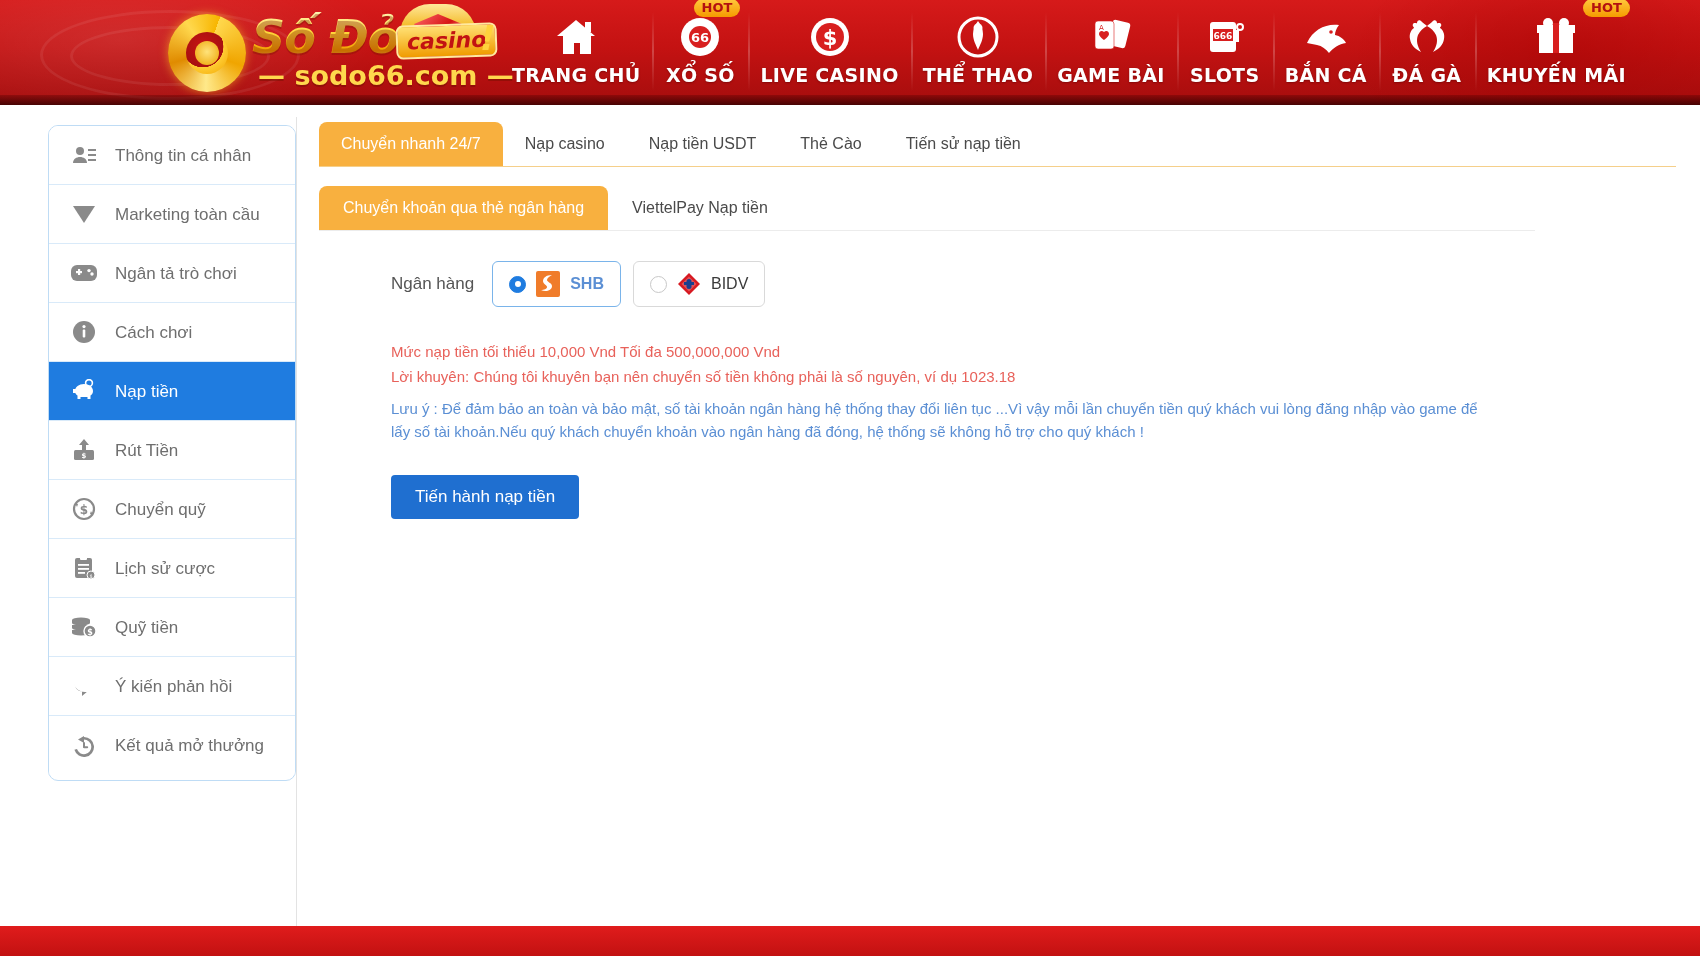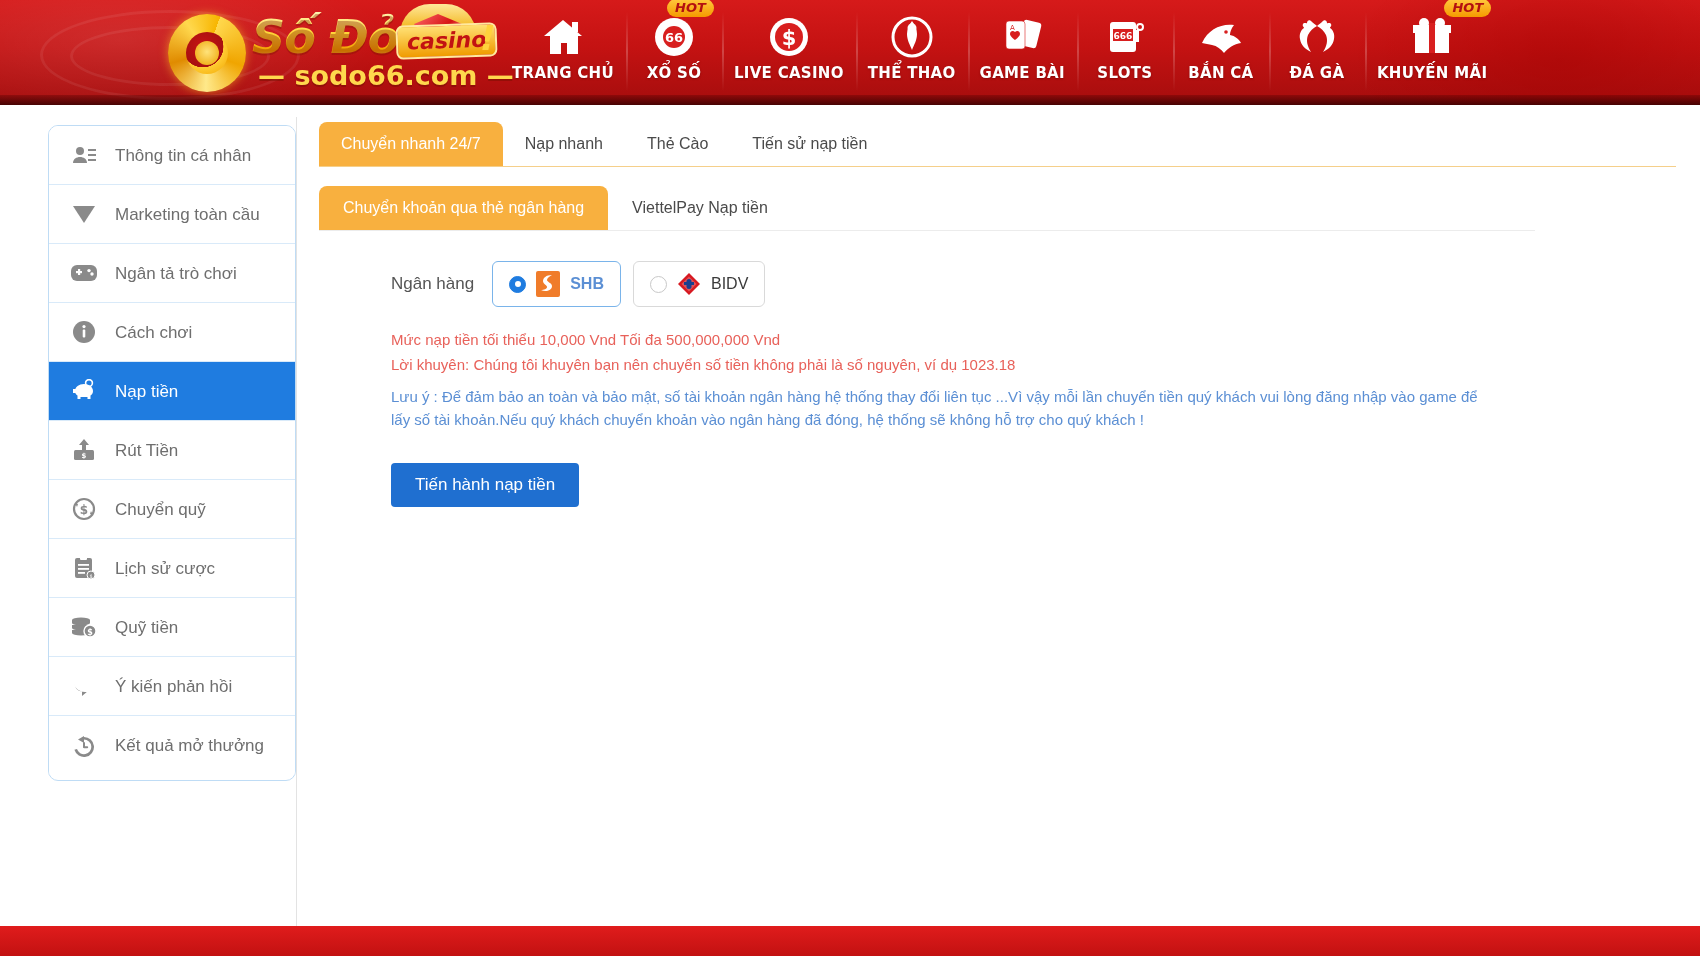--- a/index.html
+++ b/index.html
@@ -109,33 +109,32 @@
     cursor:pointer;
   }
   .nav-item + .nav-item::before{
     content:""; position:absolute; left:0; top:12px; bottom:14px; width:2px;
     background: linear-gradient(180deg, rgba(255,255,255,0), rgba(255,255,255,0.22), rgba(255,255,255,0));
   }
   .nav-icon { height:46px; display:flex; align-items:center; justify-content:center; }
   .nav-icon svg { display:block; }
   .nav-label {
     margin-top:4px;
-    color:#ffffff; font-weight:bold; font-size:15px; letter-spacing:0.3px;
+    color:#ffffff; font-weight:bold; font-size:19px; letter-spacing:0.3px;
     white-space:nowrap;
     font-family:"DejaVu Sans", sans-serif;
     text-shadow:0 1px 2px rgba(90,0,0,0.5);
   }
   .hot-badge{
     position:absolute; top:-1px; right:8px;
     background: linear-gradient(180deg,#ffc83d,#f59a00);
     color:#b31010; font-weight:bold; font-size:13px;
     padding:1px 8px 2px; border-radius:9px;
     font-family:"DejaVu Sans", sans-serif;
     z-index:3;
-    font-style:italic;
   }
   .nav-item.wide { min-width:120px; }
 
   
   .page {
     position:relative;
     width:1700px; height:851px;
     background:#ffffff;
     padding: 12px 24px 0 24px;
   }
@@ -217,21 +216,21 @@
     flex:0 0 17px;
   }
   .bank-opt.selected .radio { border-color:#1f7ce0; background:#1f7ce0; }
   .bank-opt.selected .radio::after { content:""; width:6px; height:6px; border-radius:50%; background:#fff; }
   .bank-name { font-size:16px; }
   .bank-name.shb { color:#5b8fd4; font-weight:bold; }
   .bank-name.bidv { color:#3a3a3a; }
   .shb-logo { width:24px; height:26px; flex:0 0 24px; }
   .bidv-logo { width:24px; height:24px; flex:0 0 24px; }
 
-  .notes { margin-top:20px; padding-left:72px; max-width:1180px; }
+  .notes { margin-top:32px; padding-left:72px; max-width:1180px; }
   .note-red { color:#e8615a; font-size:15px; line-height:25px; }
   .note-blue { color:#5b8fd4; font-size:15px; line-height:23px; margin-top:8px; }
 
   .cta {
     margin-top:32px; margin-left:72px;
     background:#1f6fd0; color:#fff;
     border:none; border-radius:4px;
     height:44px; padding:0 24px;
     font-size:17px; cursor:pointer;
     font-family:"Liberation Sans", sans-serif;
@@ -509,21 +508,22 @@
         </span>
         <span class="side-label">Kết quả mở thưởng</span>
       </div>
 
     </aside>
 
     <section class="content">
 
       <div class="tabs-row">
         <div class="tab active">Chuyển nhanh 24/7</div>
-        <div class="tab">Nạp nhanh</div>
+        <div class="tab">Nạp casino</div>
+        <div class="tab">Nạp tiền USDT</div>
         <div class="tab">Thẻ Cào</div>
         <div class="tab">Tiến sử nạp tiền</div>
       </div>
 
       <div class="subtabs-row">
         <div class="subtab active">Chuyển khoản qua thẻ ngân hàng</div>
         <div class="subtab">ViettelPay Nạp tiền</div>
       </div>
 
       <div class="bank-row">

